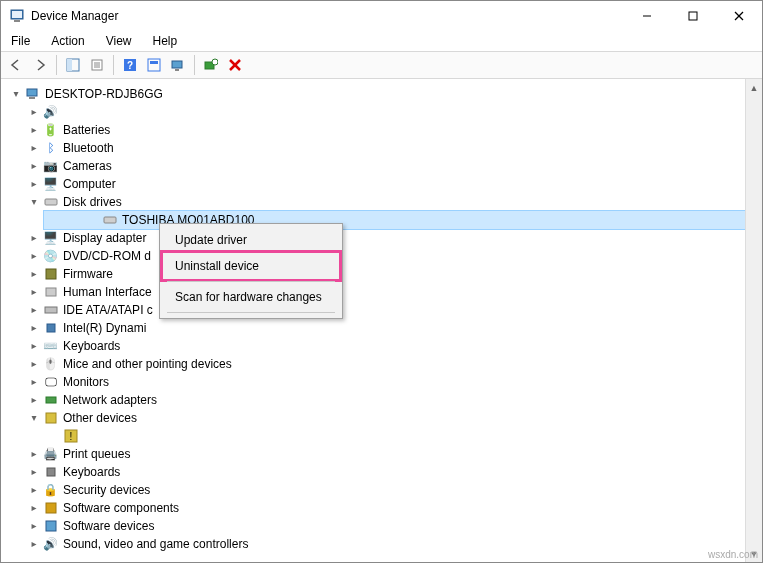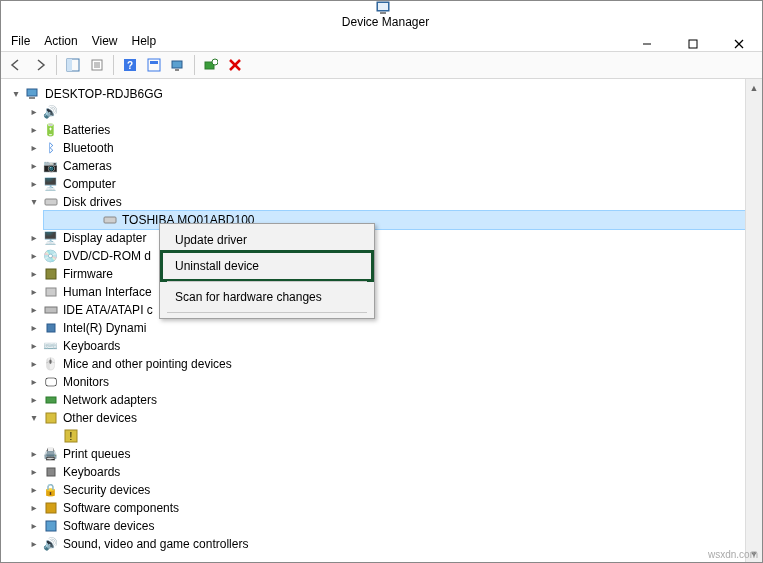--- a/index.html
+++ b/index.html
@@ -14,40 +14,39 @@
     overflow: hidden;
     position: relative;
     border: 1px solid #888;
   }
   .titlebar {
     height: 30px;
     display: flex;
     align-items: center;
     padding-left: 8px;
     background: #fff;
-    flex-direction: column;
   }
   .titlebar .app-icon {
     width: 16px; height: 16px;
     display: inline-flex; align-items: center; justify-content: center;
     margin-right: 6px;
   }
   .titlebar .title { font-size: 12px; }
   .win-controls { margin-left: auto; display: flex; }
   .win-btn {
     width: 46px; height: 30px;
     display: flex; align-items: center; justify-content: center;
     font-size: 12px;
   }
   .menubar {
     height: 20px;
     display: flex;
     align-items: center;
     padding-left: 4px;
-    gap: 2px;
+    gap: 9px;
   }
   .menubar span { padding: 2px 6px; }
   .toolbar {
     height: 28px;
     border-top: 1px solid #d8d8d8;
     border-bottom: 1px solid #d8d8d8;
     display: flex;
     align-items: center;
     padding-left: 4px;
     gap: 2px;
@@ -93,35 +92,35 @@
   .lvl2 { padding-left: 42px; }
   .selected {
     background: #cce8ff;
     outline: 1px solid #99d1ff;
     margin-left: 39px;
   }
   .context-menu {
     position: absolute;
     top: 144px;
     left: 158px;
-    width: 216px;
+    width: 184px;
     background: #f2f2f2;
     border: 1px solid #a0a0a0;
     box-shadow: 2px 2px 4px rgba(0,0,0,0.25);
     padding: 3px;
     font-size: 12px;
   }
   .context-menu .item {
     padding: 6px 12px;
   }
   .context-menu .sep {
     height: 1px; background: #c8c8c8; margin: 2px 4px;
   }
   .context-menu .highlight {
-    border: 3px solid #14532d;
+    border: 3px solid #ec4899;
     margin: -3px;
     padding: 6px 12px;
   }
   .context-menu .bold { font-weight: bold; }
   .scrollbar {
     position: absolute;
     right: 0; top: 0; bottom: 0;
     width: 17px;
     background: #f0f0f0;
     border-left: 1px solid #ddd;

